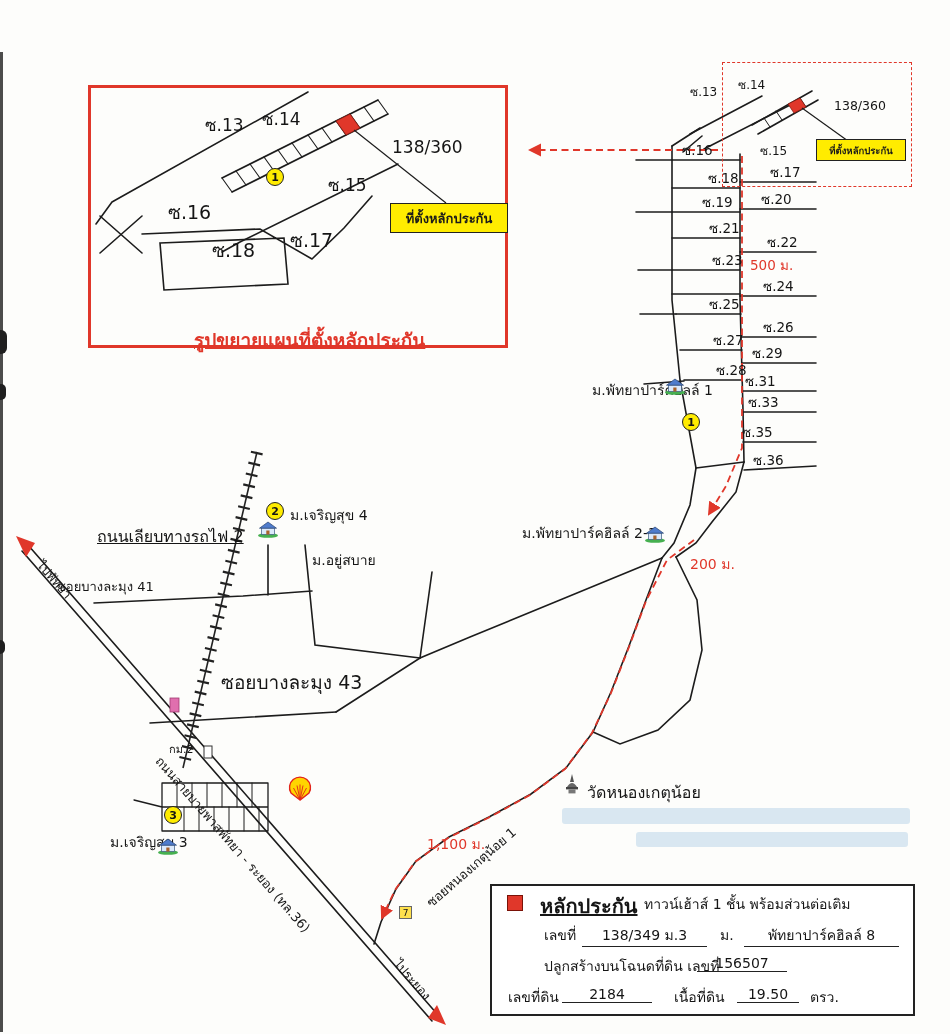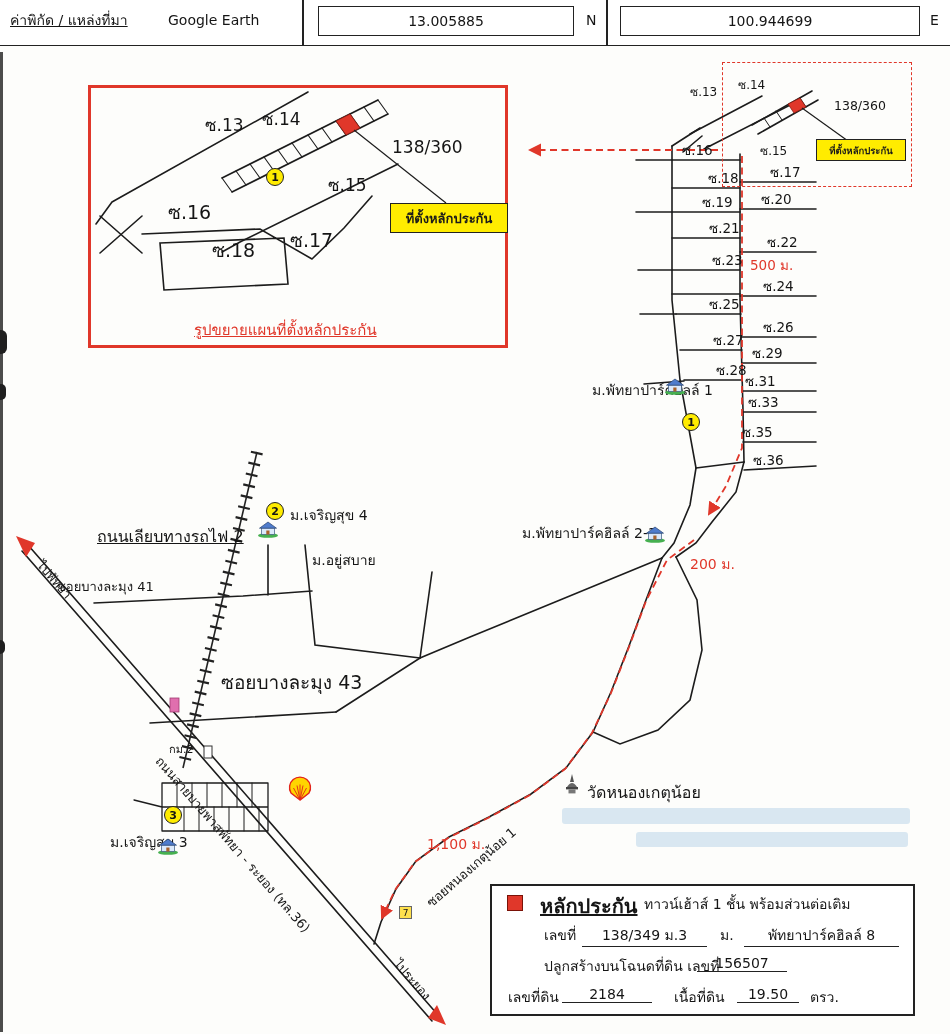--- a/index.html
+++ b/index.html
@@ -106,42 +106,32 @@
     </g>
 
     <g transform="translate(564,774)">
       <polygon points="8,0 10,8 6,8" fill="#555"></polygon>
       <path d="M3,13 Q8,5 13,13 Z" fill="#666"></path>
       <rect x="2" y="13" width="12" height="2.4" fill="#444"></rect>
       <rect x="4.5" y="15.4" width="7" height="4" fill="#777"></rect>
     </g>
   </svg>
 
-  <div class="header">
-    <div class="lbl u" style="left:10px;top:12px;font-size:14px">ค่าพิกัด / แหล่งที่มา</div>
-    <div class="lbl" style="left:168px;top:12px;font-size:14px">Google Earth</div>
-    <div class="vdiv" style="left:302px"></div>
-    <div class="cellbox" style="left:318px;width:256px">13.005885</div>
-    <div class="lbl" style="left:586px;top:12px;font-size:14px">N</div>
-    <div class="vdiv" style="left:606px"></div>
-    <div class="cellbox" style="left:620px;width:300px">100.944699</div>
-    <div class="lbl" style="left:930px;top:12px;font-size:14px">E</div>
-  </div>
 
   <div class="inset"></div>
   <div class="lbl" style="left:205px;top:116px;font-size:17px">ซ.13</div>
   <div class="lbl" style="left:262px;top:110px;font-size:17px">ซ.14</div>
   <div class="lbl" style="left:328px;top:176px;font-size:17px">ซ.15</div>
   <div class="lbl" style="left:168px;top:202px;font-size:19px">ซ.16</div>
   <div class="lbl" style="left:290px;top:230px;font-size:19px">ซ.17</div>
   <div class="lbl" style="left:212px;top:240px;font-size:19px">ซ.18</div>
   <div class="lbl" style="left:392px;top:138px;font-size:17px">138/360</div>
   <div class="cmark" style="left:266px;top:168px">1</div>
   <div class="tag" style="left:390px;top:203px;width:118px;height:30px;font-size:13px">ที่ตั้งหลักประกัน</div>
-  <div class="lbl red u" style="left:194px;top:322px;font-size:15px;font-weight:400">รูปขยายแผนที่ตั้งหลักประกัน</div>
+  <div class="lbl red u" style="left:194px;top:330px;font-size:19px;font-weight:700">รูปขยายแผนที่ตั้งหลักประกัน</div>
 
   <div class="mini"></div>
   <div class="lbl" style="left:690px;top:86px;font-size:12px">ซ.13</div>
   <div class="lbl" style="left:738px;top:79px;font-size:12px">ซ.14</div>
   <div class="lbl" style="left:760px;top:145px;font-size:12px">ซ.15</div>
   <div class="lbl" style="left:834px;top:99px;font-size:12.5px">138/360</div>
   <div class="tag" style="left:816px;top:139px;width:90px;height:22px;font-size:9.5px">ที่ตั้งหลักประกัน</div>
 
   <div class="lbl" style="left:682px;top:143px">ซ.16</div>
   <div class="lbl" style="left:770px;top:165px">ซ.17</div>

